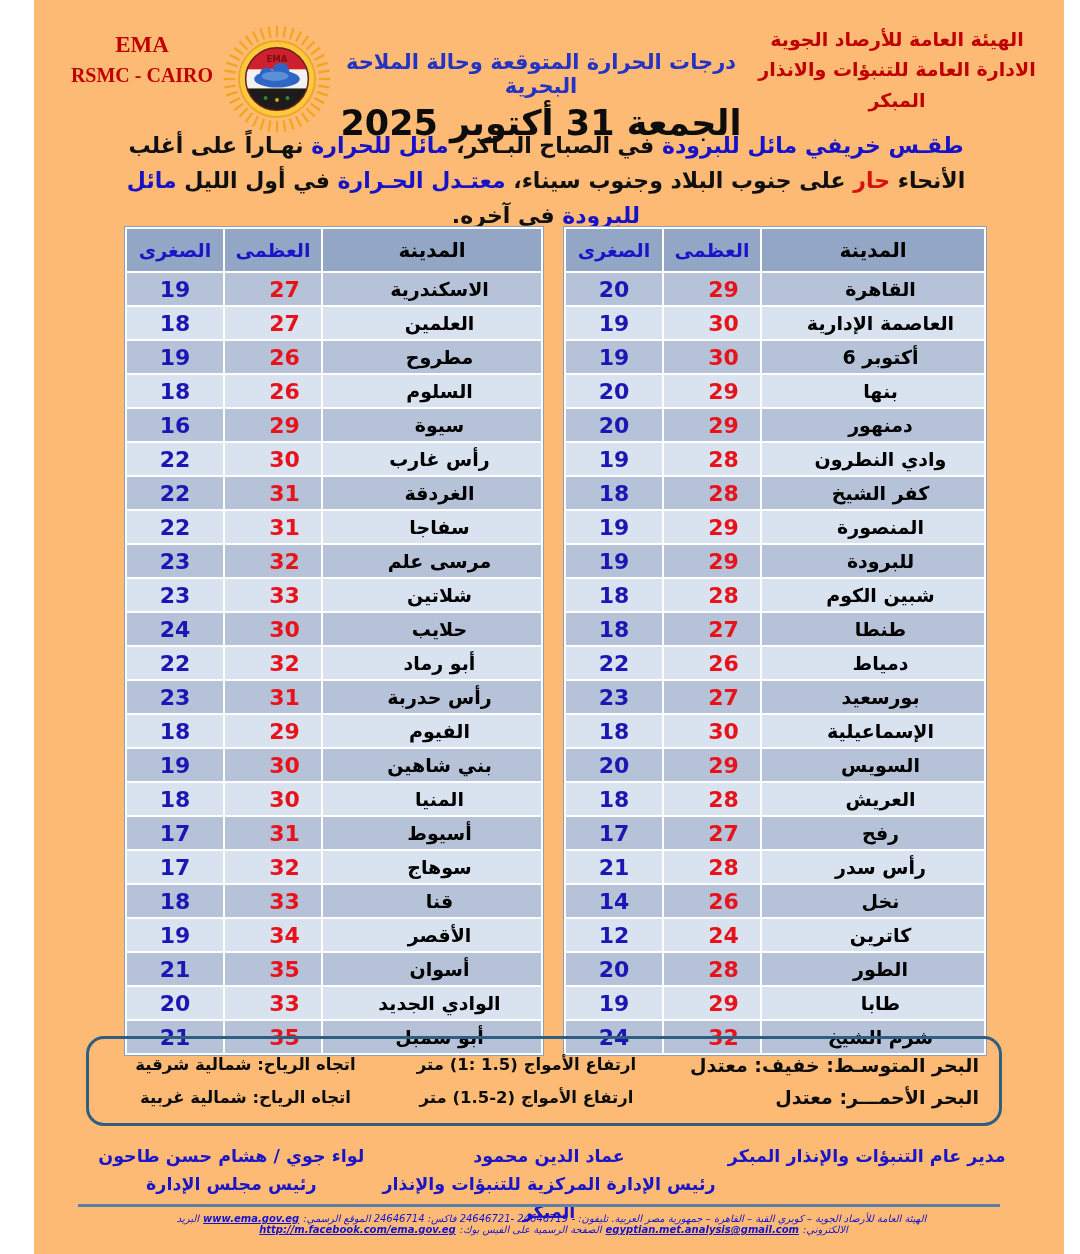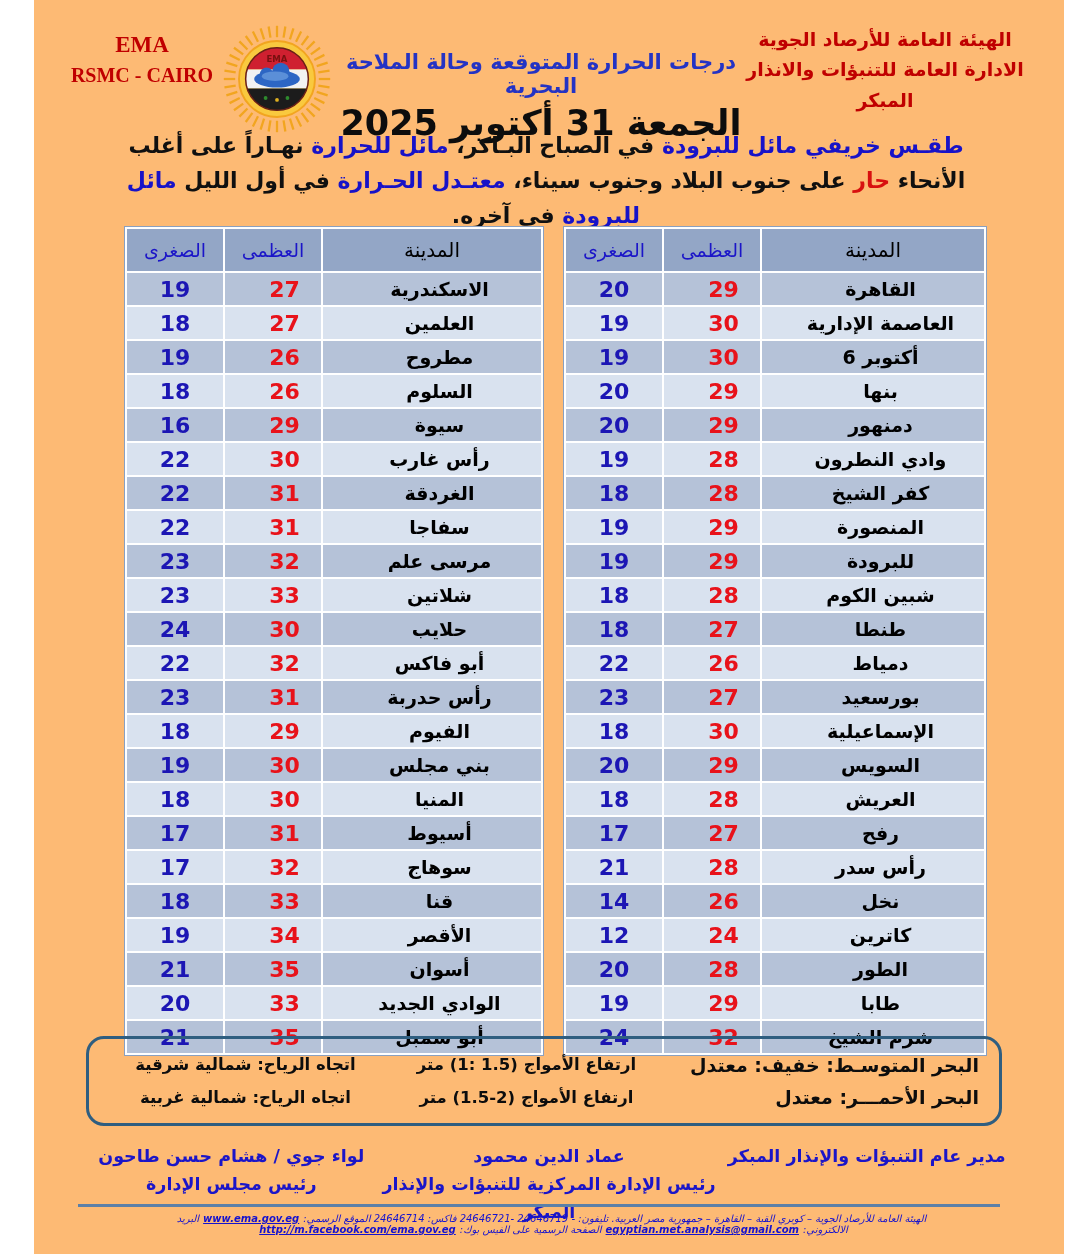--- a/index.html
+++ b/index.html
@@ -9,36 +9,36 @@
 
   
   .ema-block{position:absolute;left:18px;top:28px;width:180px;text-align:center;
              color:#c00000;font-weight:bold;font-family:"Liberation Serif",serif;line-height:1.45;}
   .ema-block .l1{font-size:23px;}
   .ema-block .l2{font-size:20px;}
   .logo{position:absolute;left:186px;top:22px;width:114px;height:114px;}
   .title-block{position:absolute;left:292px;top:34px;width:430px;text-align:center;margin-top:16px;}
   .bulletin-title{color:#2433c4;font-size:21px;font-weight:bold;}
   .bulletin-date{color:#0d0d0d;font-size:35px;font-weight:bold;margin-top:5px;}
-  .org-block{position:absolute;right:14px;top:24px;width:330px;text-align:center;
+  .org-block{position:absolute;right:2px;top:24px;width:330px;text-align:center;
              color:#c00000;font-weight:bold;font-size:19px;line-height:1.6;}
 
   
   .forecast{position:absolute;top:128px;left:66px;right:72px;text-align:center;
             font-size:22px;font-weight:bold;line-height:1.6;color:#101010;}
   .forecast .c-blue{color:#1712c8;}
   .forecast .c-red{color:#d8100f;}
   .forecast .c-black{color:#101010;}
 
   
   .temp-table{position:absolute;top:226px;border-collapse:separate;border-spacing:2px;
               background:#ffffff;border:1px solid #8aa0c0;table-layout:fixed;}
   .t-east{left:529px;width:420px;}
   .t-west{left:90px;width:416px;}
-  .temp-table th{background:#93a6c6;height:40px;font-weight:normal;vertical-align:middle;text-align:center;}
+  .temp-table th{background:#93a6c6;height:40px;font-weight:bold;vertical-align:middle;text-align:center;}
   .temp-table th.h-min,.temp-table th.h-max{color:#1b15c8;font-size:19px;}
   .temp-table th.h-city{color:#000;font-size:20px;}
   .temp-table td{height:30px;text-align:center;vertical-align:middle;font-weight:bold;}
   .temp-table tr.dark td{background:#b5c2d8;}
   .temp-table tr.light td{background:#d9e2ef;}
   .temp-table td.city{font-size:19px;color:#000;direction:ltr;padding-left:16px;}
   .temp-table td.max{font-size:22px;color:#e8121a;padding-left:24px;}
   .temp-table td.min{font-size:22px;color:#1c16b4;}
 
   
@@ -345,36 +345,36 @@
             <td class="city">شلاتين</td>
             <td class="max">33</td>
             <td class="min">23</td>
           </tr>
           <tr class="dark">
             <td class="city">حلايب</td>
             <td class="max">30</td>
             <td class="min">24</td>
           </tr>
           <tr class="light">
-            <td class="city">أبو فاكس</td>
+            <td class="city">أبو رماد</td>
             <td class="max">32</td>
             <td class="min">22</td>
           </tr>
           <tr class="dark">
             <td class="city">رأس حدربة</td>
             <td class="max">31</td>
             <td class="min">23</td>
           </tr>
           <tr class="light">
             <td class="city">الفيوم</td>
             <td class="max">29</td>
             <td class="min">18</td>
           </tr>
           <tr class="dark">
-            <td class="city">بني مجلس</td>
+            <td class="city">بني شاهين</td>
             <td class="max">30</td>
             <td class="min">19</td>
           </tr>
           <tr class="light">
             <td class="city">المنيا</td>
             <td class="max">30</td>
             <td class="min">18</td>
           </tr>
           <tr class="dark">
             <td class="city">أسيوط</td>

